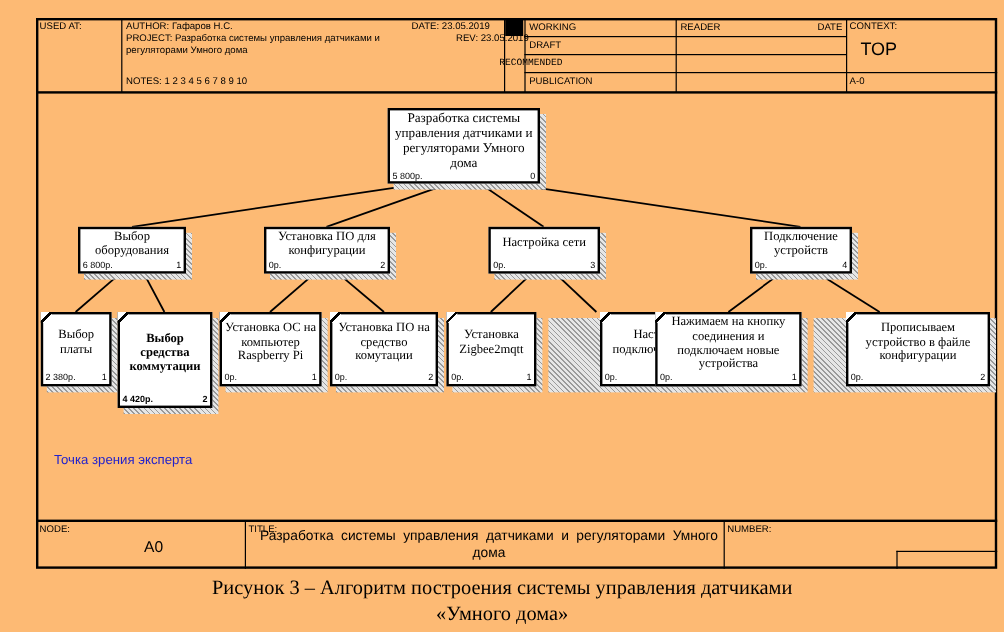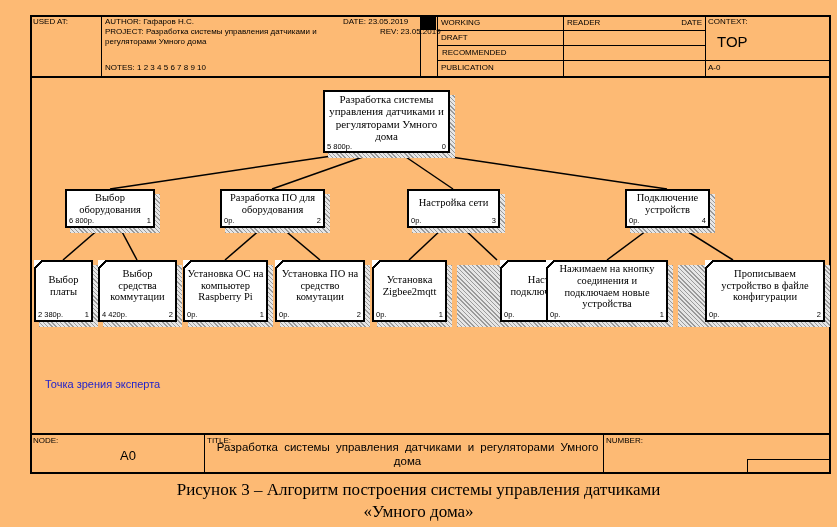--- a/index.html
+++ b/index.html
@@ -66,21 +66,21 @@
   <div class="txt" style="left:343px;top:17px;">
     <span>DATE:</span>
     <span>23.05.2019</span>
   </div>
   <div class="txt" style="left:343px;top:27px;margin-left:37px;">
     <span>REV:</span>
     <span>23.05.2019</span>
   </div>
   <div class="txt" style="left:441px;top:18px;">WORKING</div>
   <div class="txt" style="left:441px;top:33px;">DRAFT</div>
-  <div class="txt" style="left:442px;top:48px;">RECOMMENDED</div>
+  <div class="txt" style="left:416px;top:48px;font-family:Liberation Mono, monospace;">RECOMMENDED</div>
   <div class="txt" style="left:441px;top:63px;">PUBLICATION</div>
   <div class="txt" style="left:567px;top:18px;">READER</div>
   <div class="txt" style="left:660px;top:18px;width:42px;text-align:right;">DATE</div>
   <div class="txt" style="left:708px;top:17px;">CONTEXT:</div>
   <div class="ctx-top" style="left:705px;top:33px;width:126px;">TOP</div>
   <div class="txt" style="left:708px;top:63px;">A-0</div>
 
   <svg class="links" width="837" height="527" viewBox="0 0 837 527">
     <g stroke="#000" stroke-width="1.5">
       <line x1="352" y1="153" x2="110" y2="189"></line>
@@ -115,21 +115,21 @@
       <div class="nlabel">Выбор оборудования</div>
       <div class="nfoot">
         <span>6 800р.</span>
         <span>1</span>
       </div>
     </div>
   </div>
   <div class="node" style="left:220px;top:189px;width:105px;height:39px;">
     <div class="nshadow"></div>
     <div class="nbox">
-      <div class="nlabel">Разработка ПО для оборудования</div>
+      <div class="nlabel">Установка ПО для конфигурации</div>
       <div class="nfoot">
         <span>0р.</span>
         <span>2</span>
       </div>
     </div>
   </div>
   <div class="node" style="left:407px;top:189px;width:93px;height:39px;">
     <div class="nshadow"></div>
     <div class="nbox">
       <div class="nlabel">Настройка сети</div>
@@ -153,21 +153,21 @@
   <div class="node leaf" style="left:34px;top:260px;width:59px;height:62px;">
     <div class="nshadow"></div>
     <div class="nbox">
       <div class="nlabel">Выбор платы</div>
       <div class="nfoot">
         <span>2 380р.</span>
         <span>1</span>
       </div>
     </div>
   </div>
-  <div class="node leaf" style="left:98px;top:260px;width:79px;height:62px;">
+  <div class="node leaf" style="left:98px;top:260px;width:79px;height:80px;font-weight:bold;">
     <div class="nshadow"></div>
     <div class="nbox">
       <div class="nlabel">Выбор средства коммутации</div>
       <div class="nfoot">
         <span>4 420р.</span>
         <span>2</span>
       </div>
     </div>
   </div>
   <div class="node leaf" style="left:183px;top:260px;width:85px;height:62px;">

